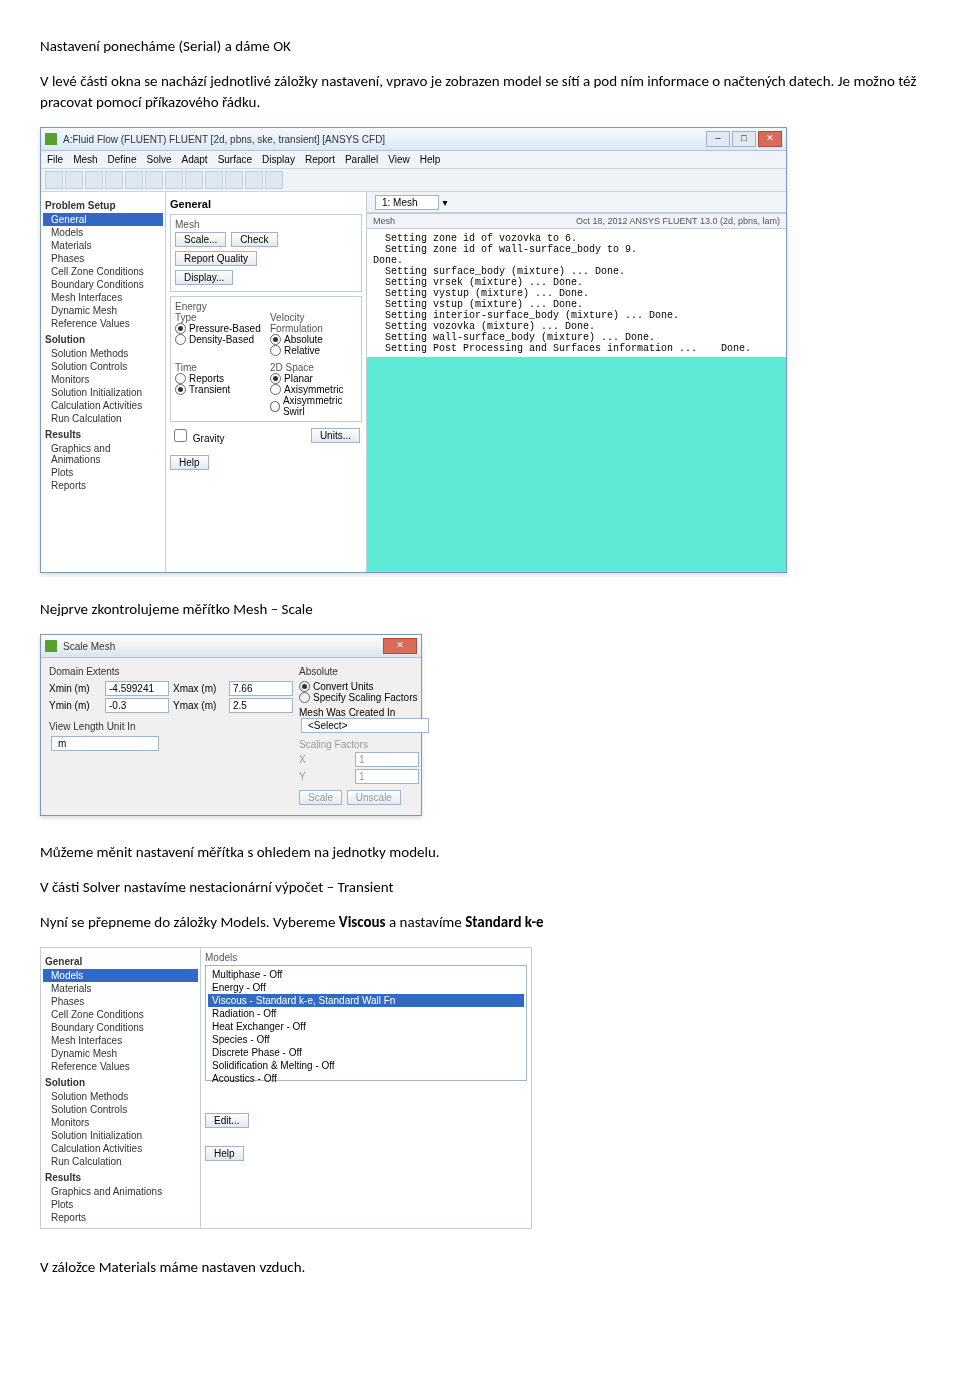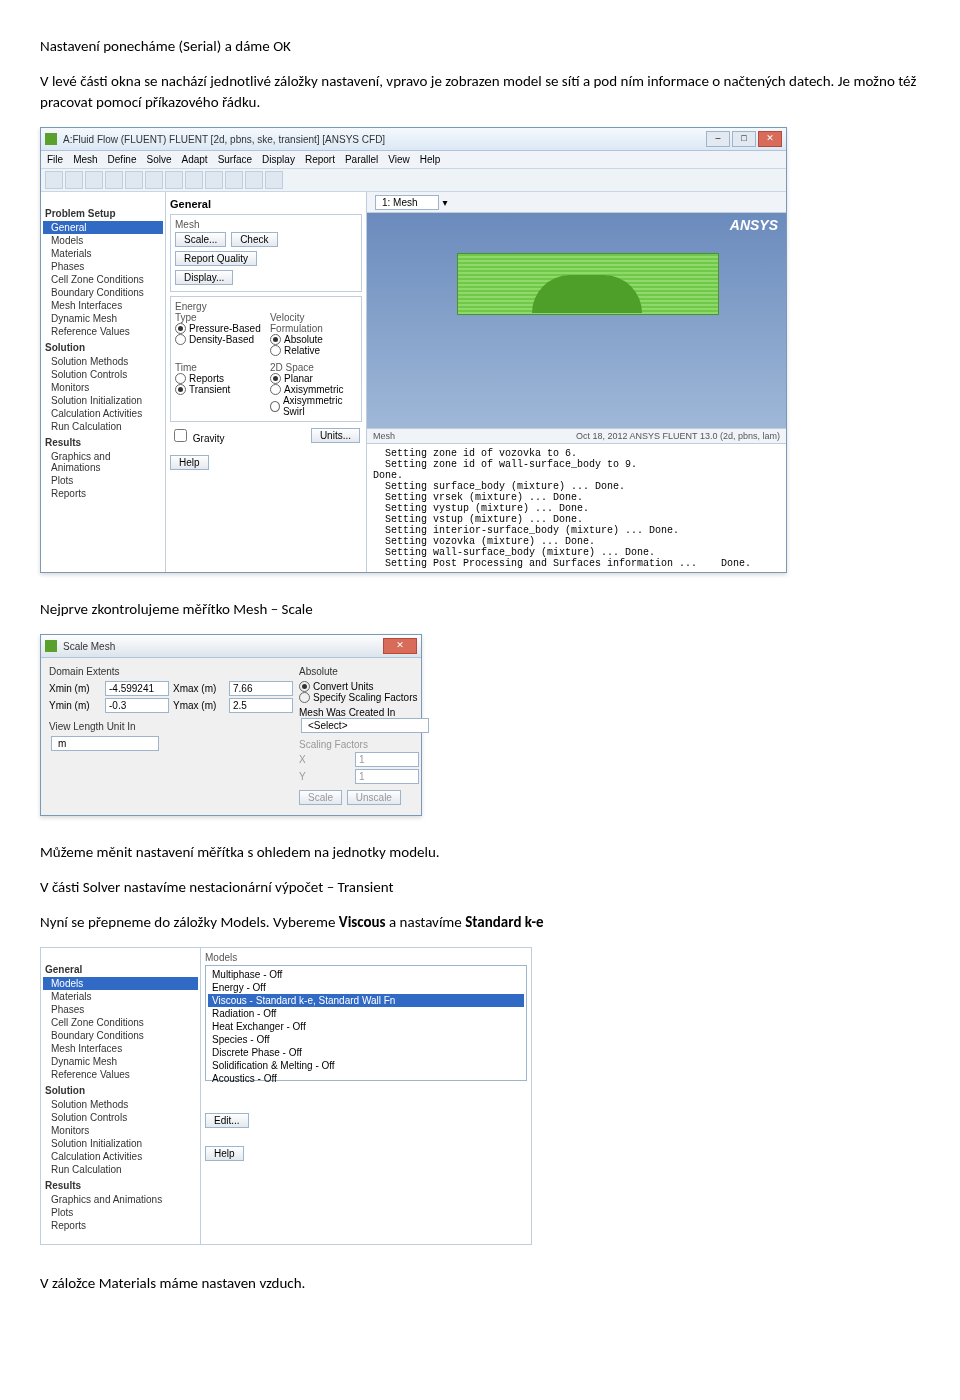--- a/index.html
+++ b/index.html
@@ -53,21 +53,21 @@
     padding: 2px 4px;
     background: #eef3f8;
     border-bottom: 1px solid #c9d6e3;
   }
   .tbtn { width:16px;height:16px; background:#dfe8f1;border:1px solid #c0cedc;}
   .fluent-body { display:flex; height: 380px; }
   .nav {
     width: 120px;
     background:#fff;
     border-right:1px solid #c0cedc;
-    padding: 12px 2px;
+    padding: 4px 2px;
     overflow: hidden;
   }
   .nav .hdr { font-weight:bold; margin:4px 2px 2px 2px; color:#333;}
   .nav .item { padding: 1px 2px 1px 8px; color:#333;}
   .nav .item.sel { background:#316ac5; color:#fff;}
   .taskpage {
     width: 192px;
     background:#fff;
     border-right:1px solid #c0cedc;
     padding:4px;
@@ -303,25 +303,20 @@
       </div>
       <div style="margin-top:8px;">
         <span class="btn">Help</span>
       </div>
     </div>
     <div class="rightpane">
       <div class="viewctrl">
         <span class="dropdown">1: Mesh</span>
         <span style="margin-left:2px;">▾</span>
       </div>
-      <div class="viewport">
-        <span class="ansys-logo">ANSYS</span>
-        <div class="meshblock"></div>
-        <div class="meshdome"></div>
-      </div>
       <div class="statusrow">
         <span>Mesh</span>
         <span>Oct 18, 2012  ANSYS FLUENT 13.0 (2d, pbns, lam)</span>
       </div>
       <div class="console">
         <div class="ln">  Setting zone id of vozovka to 6.</div>
         <div class="ln">  Setting zone id of wall-surface_body to 9.</div>
         <div class="ln">Done.</div>
         <div class="ln"></div>
         <div class="ln">  Setting surface_body (mixture) ... Done.</div>

